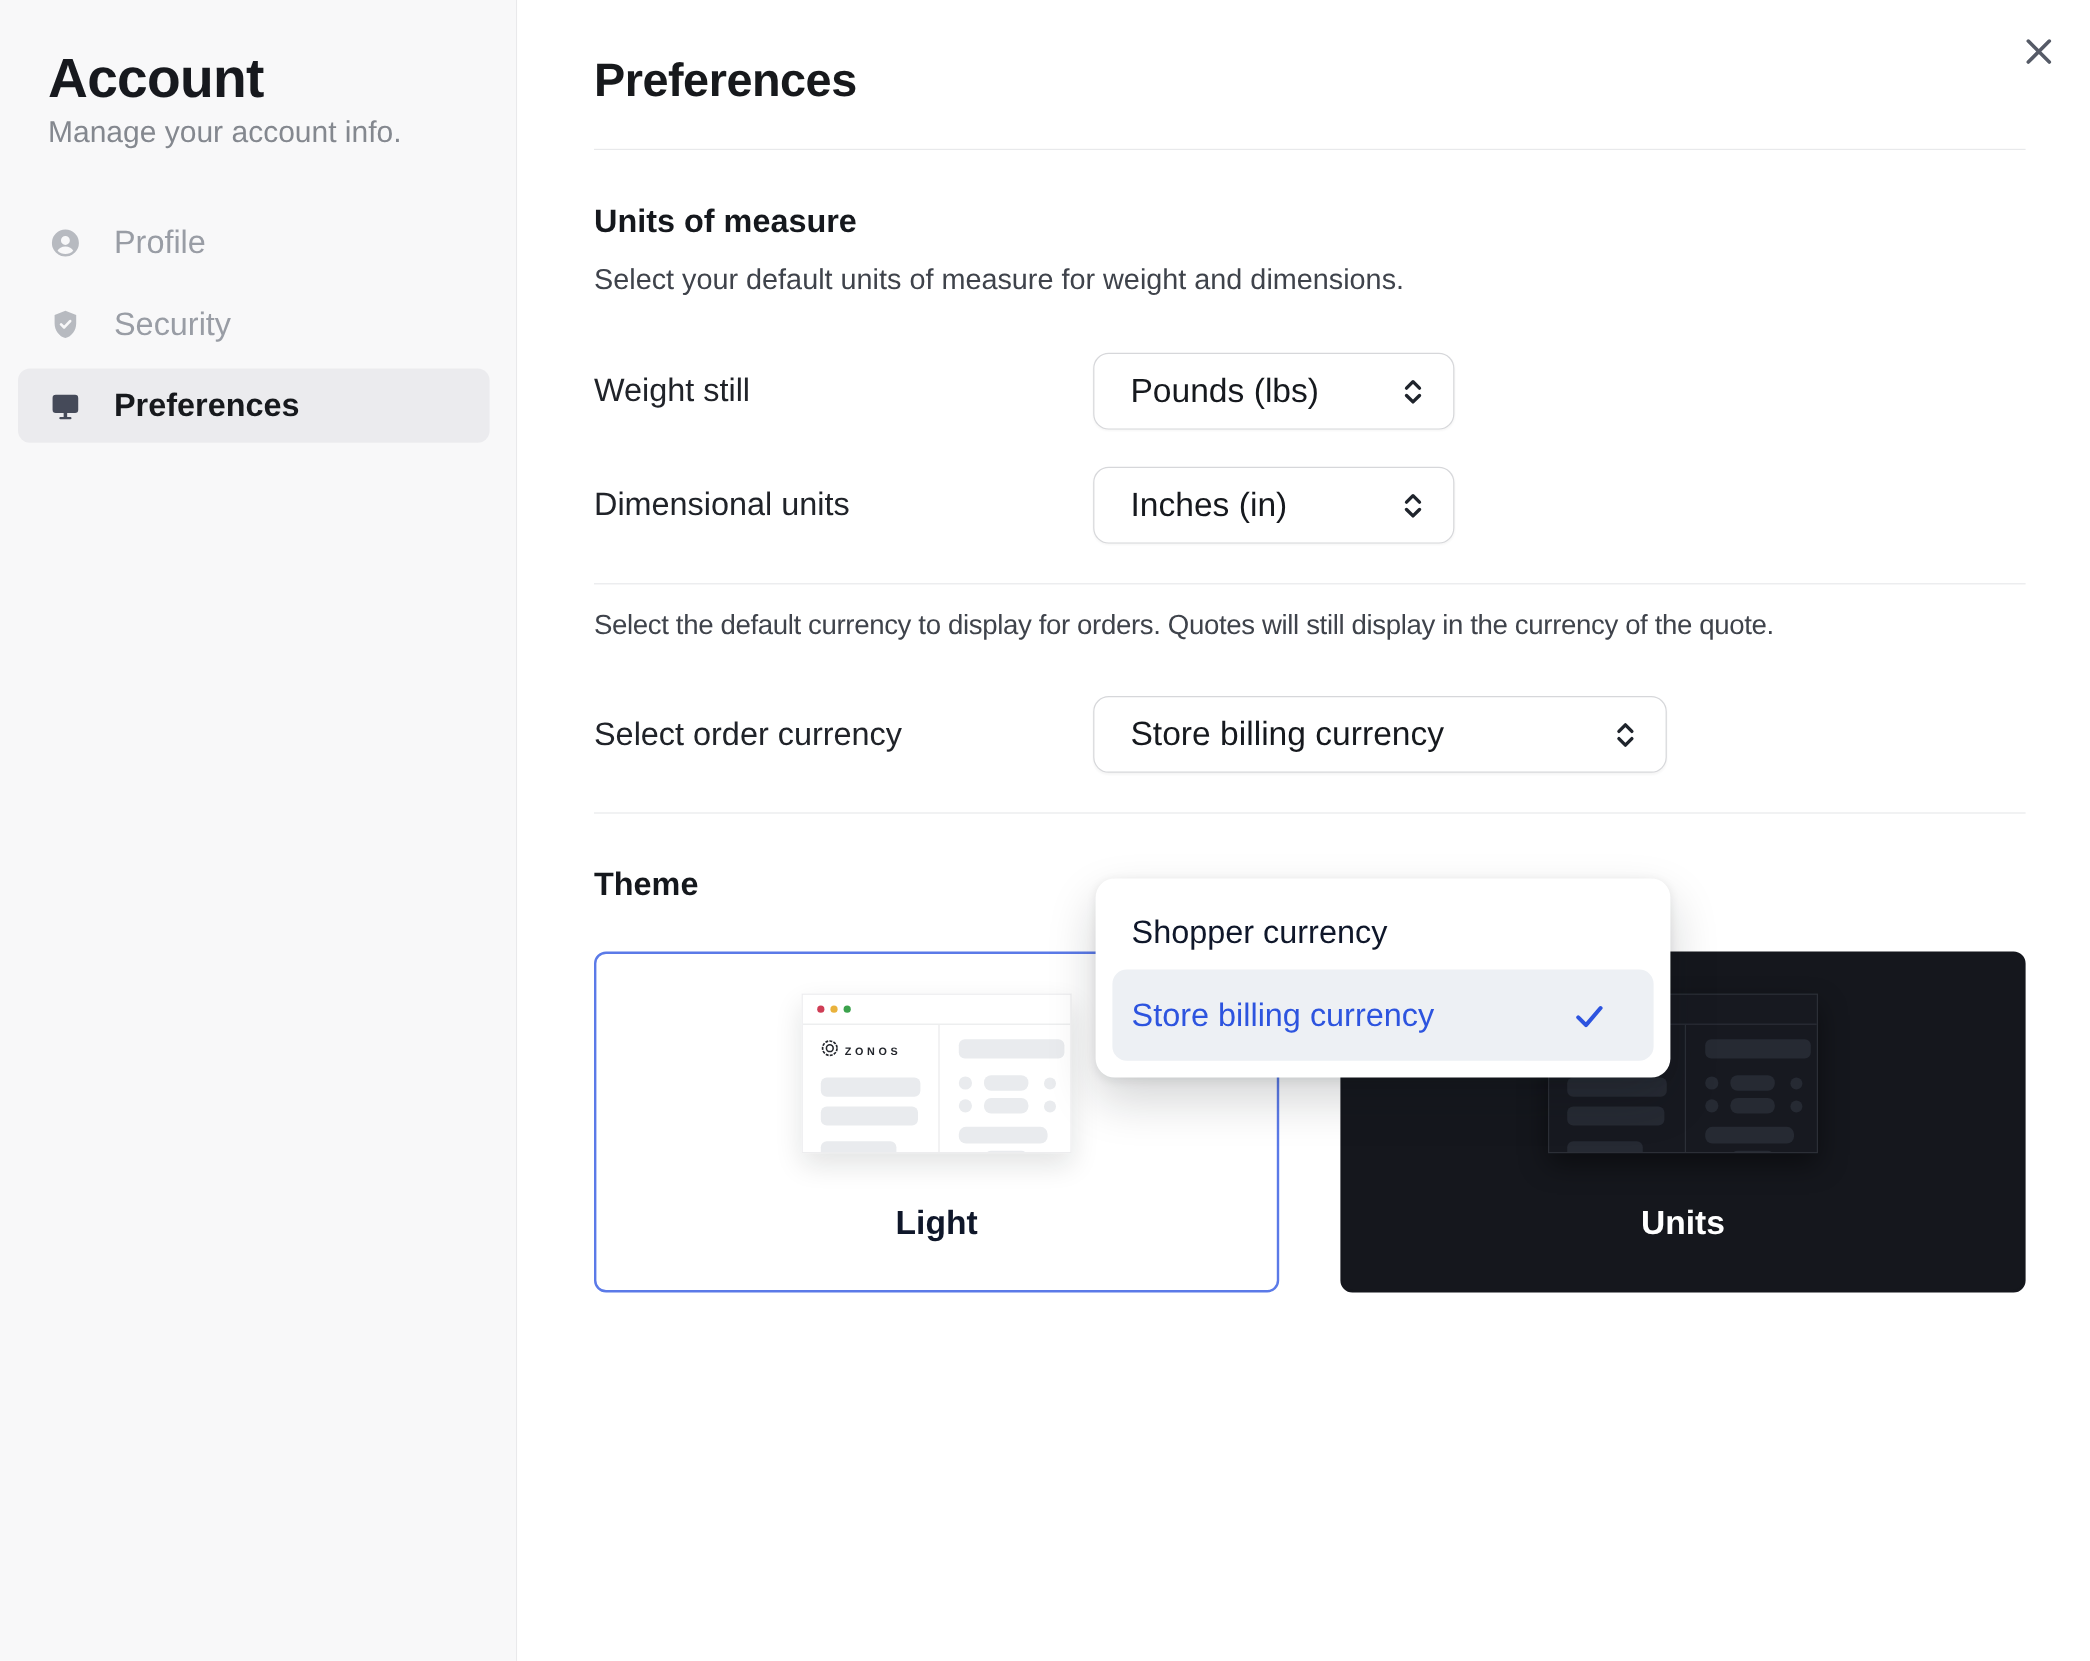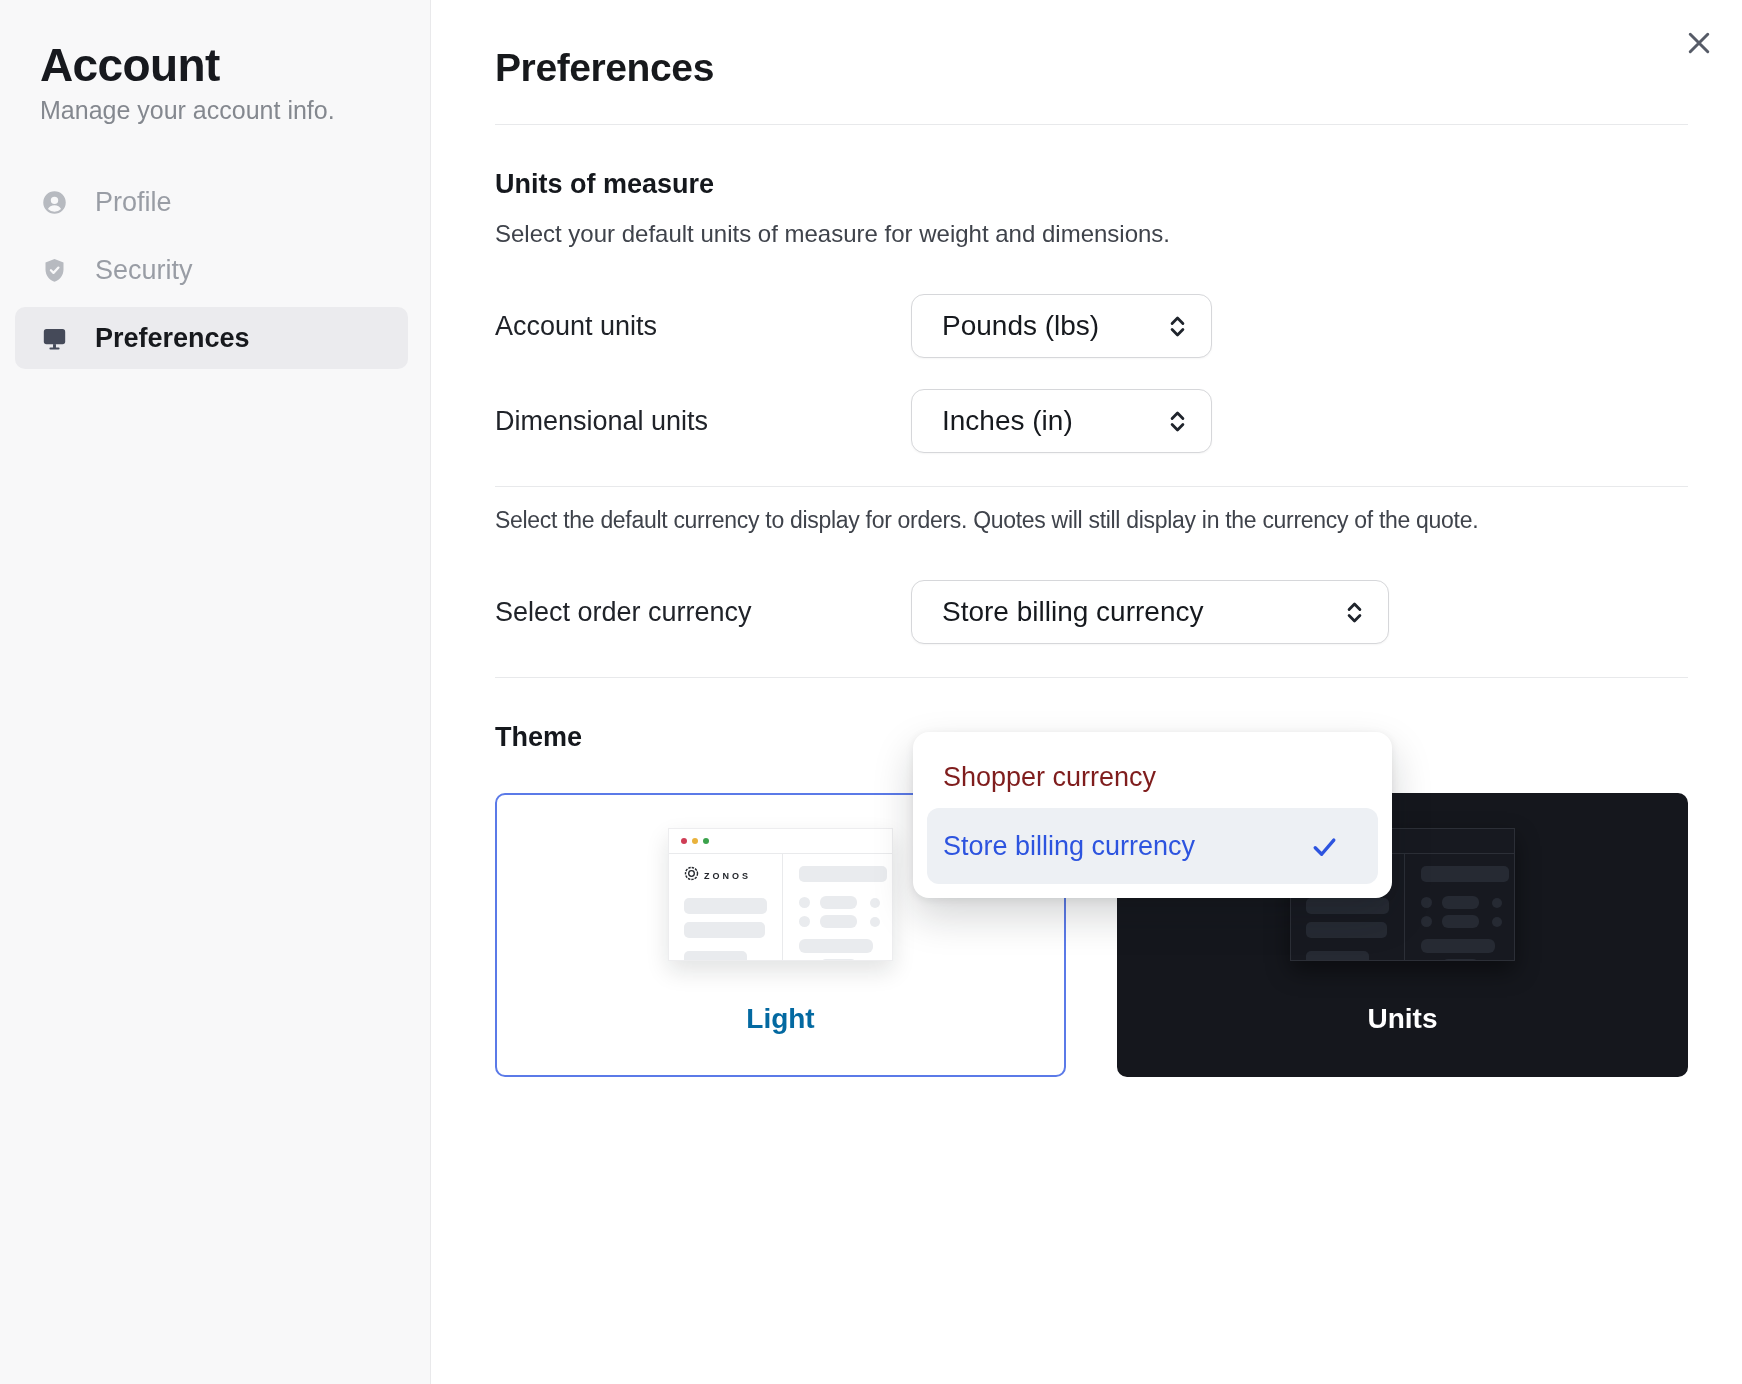--- a/index.html
+++ b/index.html
@@ -59,35 +59,35 @@
   .chev { width:27px; height:27px; color:#1f242c; display:flex; }
   .chev svg { width:100%; height:100%; }
   
   .menu {
     position:absolute; left:482px; top:732px; width:479px; z-index:20;
     background:#fff; border-radius:16px; padding:14px;
     box-shadow:0 18px 40px rgba(18,21,28,.18), 0 2px 8px rgba(18,21,28,.08);
   }
   .menu-item {
     height:62px; display:flex; align-items:center;
-    padding:0 38px 0 16px; font-size:27px; color:#7f1d1d;
+    padding:0 38px 0 16px; font-size:27px; color:#0f172a;
     border-radius:12px; cursor:pointer;
   }
   .menu-item.selected {
     height:76px; background:#edf0f4; color:#2d54df; justify-content:space-between;
   }
   .check { width:31px; height:31px; color:#2d54df; display:flex; }
   .check svg { width:100%; height:100%; }
   
   .cards { display:flex; gap:51px; margin-top:40px; }
   .card { width:572px; height:284px; border-radius:10px; position:relative; cursor:pointer; }
   .card.light { border:2px solid #5b7ae8; background:#fff; }
   .card.dark { background:#15171d; border:2px solid #15171d; }
   .card-label { position:absolute; left:0; right:0; top:208px; text-align:center; font-size:28px; font-weight:700; }
-  .card.light .card-label { color:#0369a1; }
+  .card.light .card-label { color:#0f172a; }
   .card.dark .card-label { color:#ffffff; }
   .mock { width:225px; height:133px; margin:33px auto 0; overflow:hidden; position:relative; }
   .card.light .mock { background:#fff; border:1px solid #ededef; box-shadow:0 10px 22px rgba(20,22,28,.12); }
   .card.dark .mock { background:#171920; border:1px solid #2c2f37; box-shadow:0 10px 22px rgba(0,0,0,.45); }
   .mock-titlebar { height:25px; display:flex; align-items:center; gap:5px; padding-left:12px; border-bottom:1px solid #e9eaec; }
   .card.dark .mock-titlebar { border-color:#2c2f37; }
   .dot { width:6px; height:6px; border-radius:50%; }
   .dot.r { background:#cf3d55; } .dot.y { background:#e9b23c; } .dot.g { background:#3ba24c; }
   .mock-body { display:flex; height:107px; }
   .mock-left { width:114px; border-right:1px solid #e9eaec; padding:12px 0 0 15px; }
@@ -161,21 +161,21 @@
     </button>
 
     <div class="content">
       <h2 class="page-title">Preferences</h2>
       <hr class="rule rule-1">
 
       <section>
         <h3 class="section-title">Units of measure</h3>
         <p class="desc">Select your default units of measure for weight and dimensions.</p>
         <div class="field-row first">
-          <span class="field-label">Account units</span>
+          <span class="field-label">Weight still</span>
           <button class="select w-sm">
             <span>Pounds (lbs)</span>
             <span class="chev">
               <svg viewBox="0 0 24 24" fill="none" stroke="currentColor" stroke-width="2.5" stroke-linecap="round" stroke-linejoin="round">
                   <path d="m7.2 9.3 4.8-4.8 4.8 4.8"></path>
                   <path d="m7.2 14.7 4.8 4.8 4.8-4.8"></path>
                 </svg>
             </span>
           </button>
         </div>

